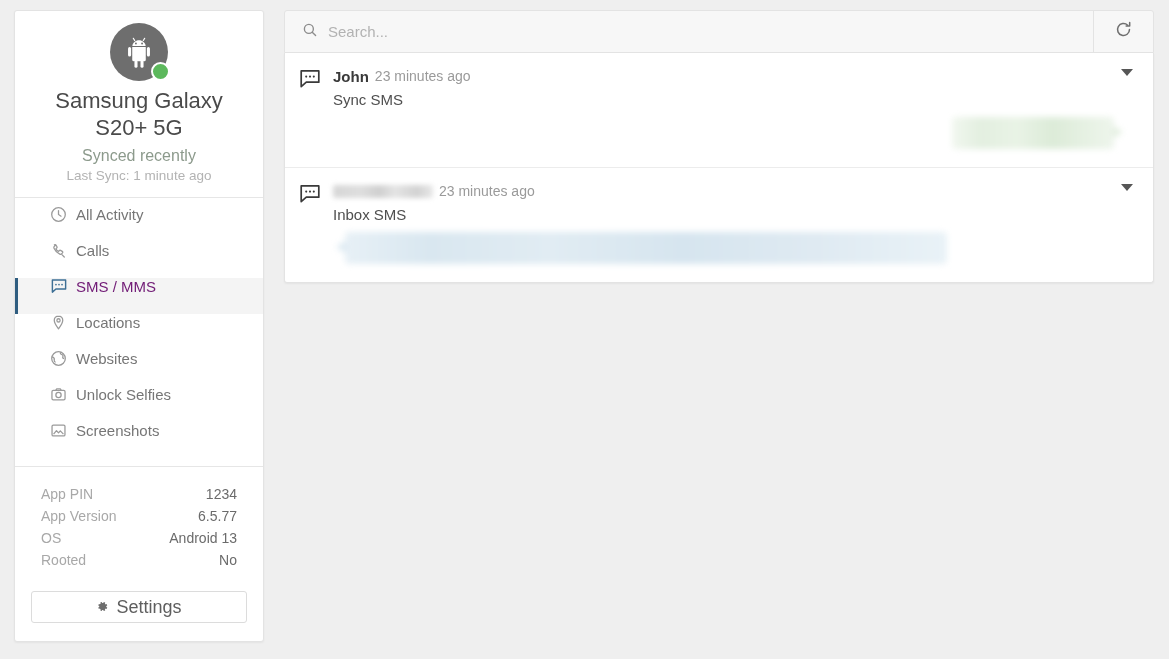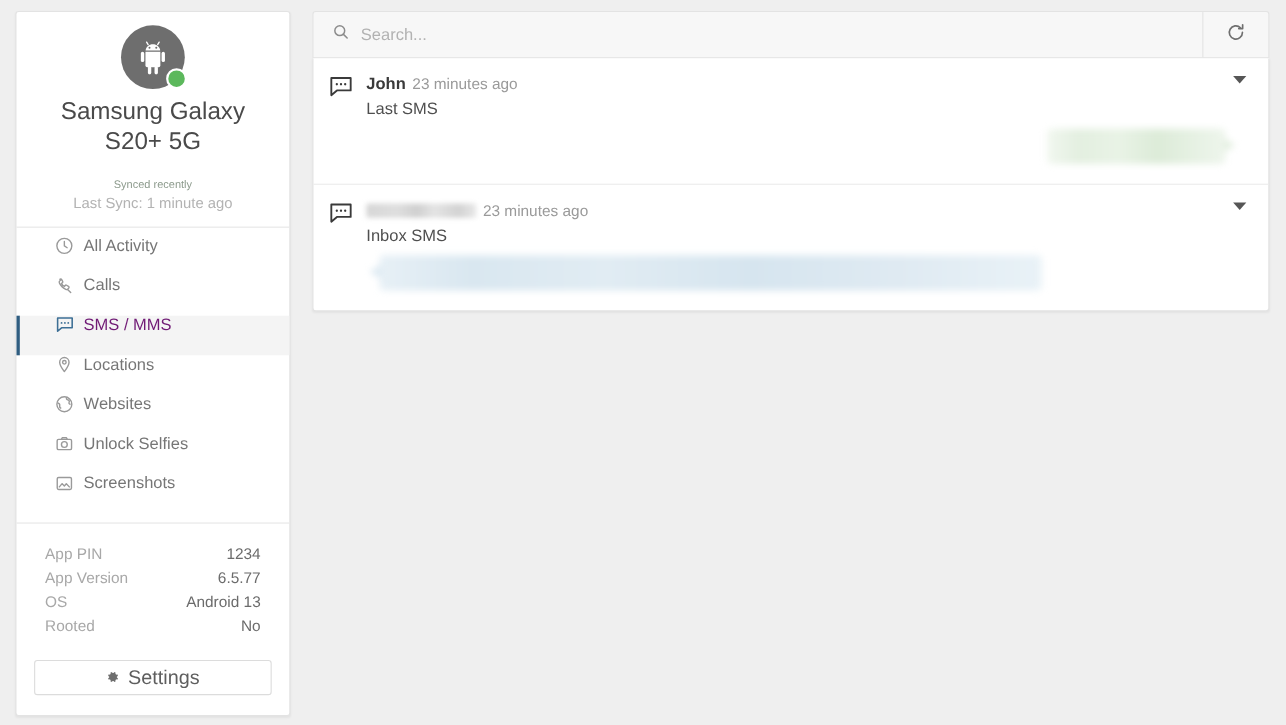--- a/index.html
+++ b/index.html
@@ -28,21 +28,21 @@
   }
   .online-dot {
     position: absolute; right: -2px; bottom: 0px;
     width: 19px; height: 19px; border-radius: 50%;
     background: #5cb85c; border: 2px solid #ffffff;
   }
   .device-name {
     font-size: 22px; line-height: 27px; color: #4a4a4a; font-weight: 400;
     padding: 0 14px;
   }
-  .sync-status { font-size: 10px; color: #8c9a8c; margin-top: 22px; }
+  .sync-status { font-size: 16px; color: #8c9a8c; margin-top: 6px; }
   .sync-time { font-size: 13.5px; color: #b3b3b3; margin-top: 3px; }
 
   .nav { padding: 8px 0 8px; border-bottom: 1px solid #e6e6e6; }
   .nav-item {
     display: flex; align-items: flex-start;
     height: 36px; padding-left: 32px;
     font-size: 15px; color: #767676;
     border-left: 3px solid transparent;
     cursor: pointer;
   }
@@ -320,21 +320,21 @@
               <circle cx="7.2" cy="7.6" r="1.05" fill="#3a3a3a" stroke="none"></circle>
               <circle cx="11" cy="7.6" r="1.05" fill="#3a3a3a" stroke="none"></circle>
               <circle cx="14.8" cy="7.6" r="1.05" fill="#3a3a3a" stroke="none"></circle>
             </svg>
           </span>
           <div class="msg-meta">
             <div class="line1">
               <span class="sender">John</span>
               <span class="time">23 minutes ago</span>
             </div>
-            <div class="line2">Last SMS</div>
+            <div class="line2">Sync SMS</div>
           </div>
         </div>
         <div class="caret"></div>
         <div class="bub-area">
           <div class="bubble out"></div>
         </div>
       </div>
 
       <div class="msg-row">
         <div class="msg-head">

